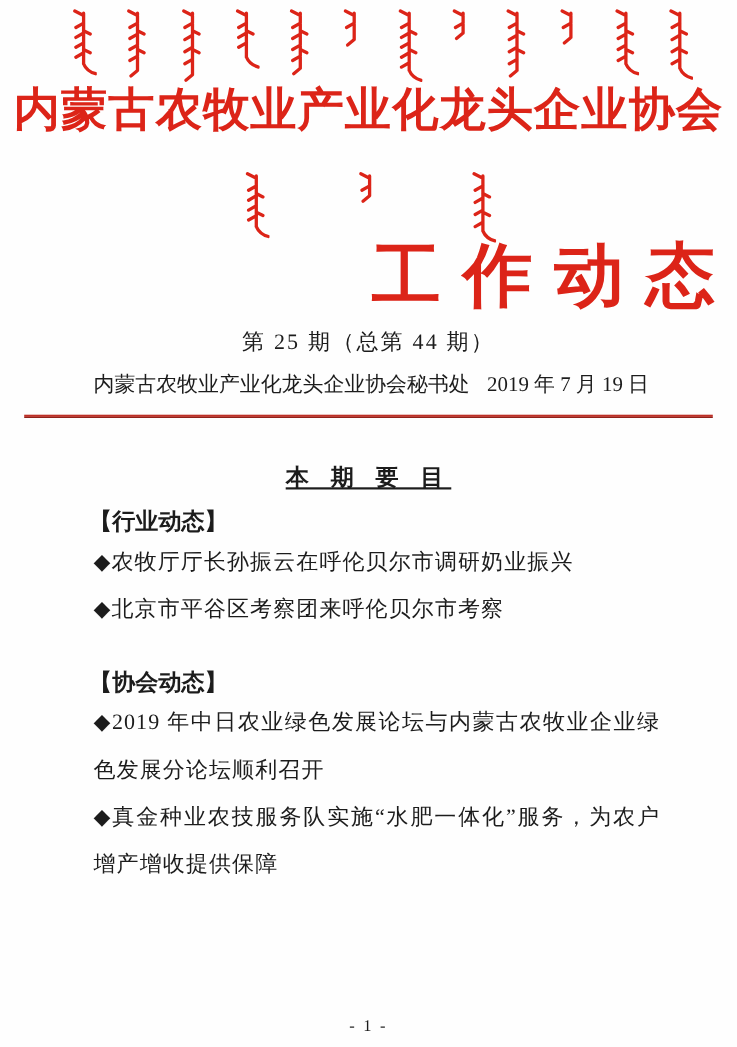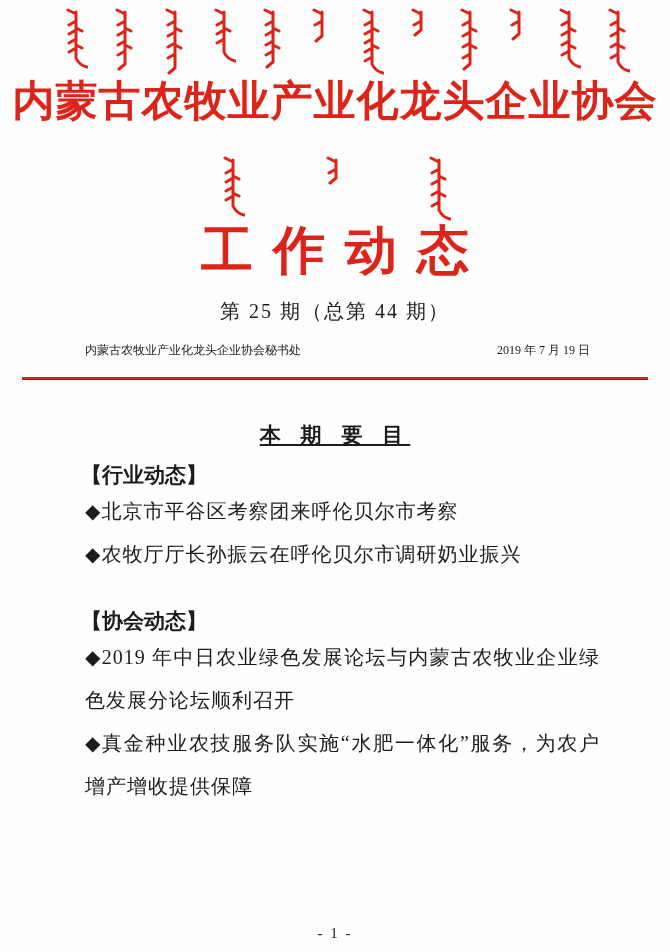--- a/index.html
+++ b/index.html
@@ -23,43 +23,43 @@
 
   .org-title {
     text-align: center;
     font-size: 42px;
     line-height: 70px;
     font-weight: bold;
     letter-spacing: 1px;
     white-space: nowrap;
   }
   .bulletin-title {
-    text-align: center;
-    font-size: 52px;
+    text-align: right;
+    font-size: 63px;
     line-height: 74px;
     font-weight: bold;
     letter-spacing: 20px;
     padding-left: 20px;
     white-space: nowrap;
   }
   .issue-line {
     margin-top: 10px;
     text-align: center;
     font-size: 20px;
     line-height: 26px;
     font-weight: normal;
     letter-spacing: 2px;
     color: #1c1c1c;
   }
   .publisher-row {
     margin: 15px 80px 0 85px;
     display: flex;
     justify-content: space-between;
     align-items: baseline;
-    font-size: 12px;
+    font-size: 19px;
     line-height: 22px;
   }
   .rule {
     margin: 16px 22px 0 22px;
     height: 3px;
     border-top: 2px solid;
     border-bottom: 1px solid;
     box-sizing: border-box;
   }
   .toc-heading {
@@ -163,22 +163,22 @@
   </div>
 
   <div class="rule" style="border-top-color: rgb(189, 47, 38); border-bottom-color: rgb(142, 33, 26);"></div>
 
   <div class="toc-heading hei">本 期 要 目</div>
 
   <div class="toc-body">
 
     <div class="section">
       <div class="sec-title hei">【行业动态】</div>
+      <div class="item">◆农牧厅厅长孙振云在呼伦贝尔市调研奶业振兴</div>
       <div class="item">◆北京市平谷区考察团来呼伦贝尔市考察</div>
-      <div class="item">◆农牧厅厅长孙振云在呼伦贝尔市调研奶业振兴</div>
     </div>
 
     <div class="section second">
       <div class="sec-title hei">【协会动态】</div>
       <div class="item">◆2019 年中日农业绿色发展论坛与内蒙古农牧业企业绿色发展分论坛顺利召开</div>
       <div class="item">◆真金种业农技服务队实施“水肥一体化”服务，为农户增产增收提供保障</div>
     </div>
 
   </div>
 

